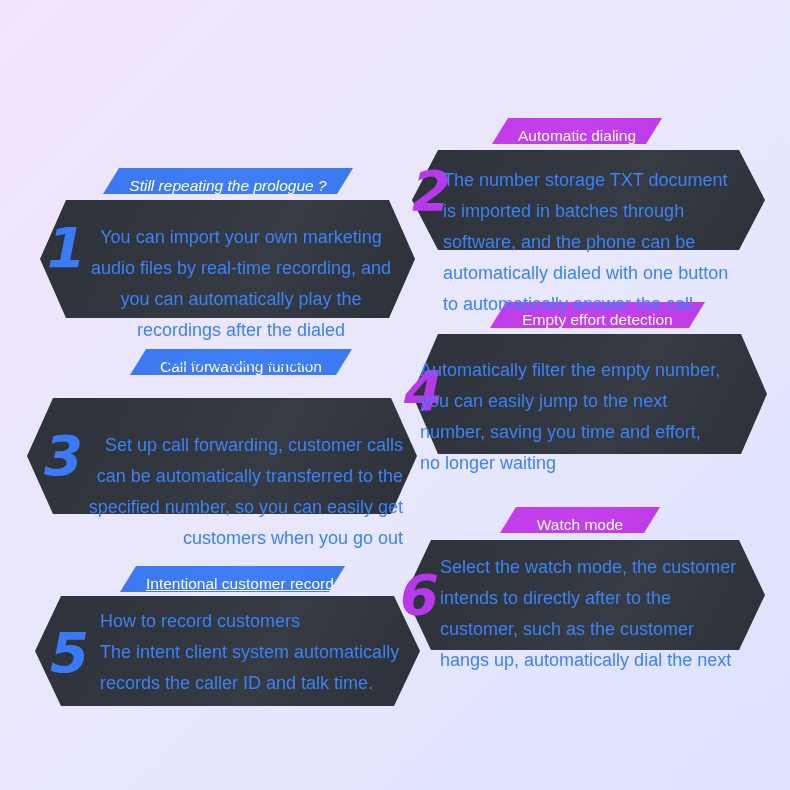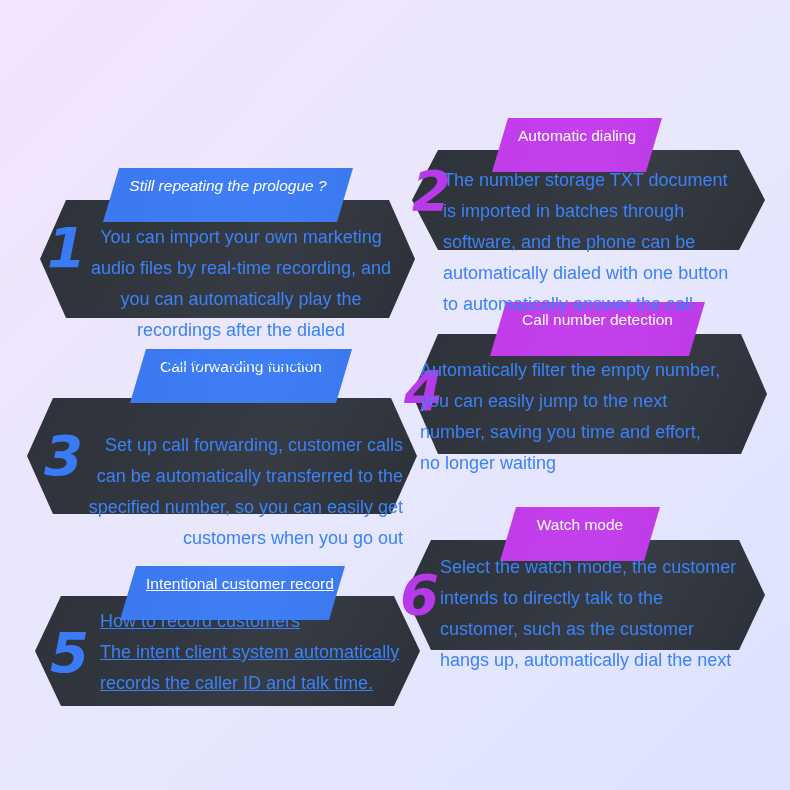--- a/index.html
+++ b/index.html
@@ -32,21 +32,21 @@
   }
 
   
   .feature {
     position: absolute;
   }
 
   
   .ribbon {
     position: absolute;
-    height: 54px;
+    height: 26px;
     line-height: 36px;
     padding: 0 26px 0 26px;
     color: #ffffff;
     font-size: 15.5px;
     white-space: nowrap;
     text-align: center;
     z-index: 3;
     -webkit-clip-path: polygon(16px 0, 100% 0, calc(100% - 16px) 100%, 0 100%);
     clip-path: polygon(16px 0, 100% 0, calc(100% - 16px) 100%, 0 100%);
     filter: drop-shadow(2px 3px 3px rgba(60,40,90,0.30));
@@ -116,21 +116,21 @@
   
   #feat-4 .ribbon   { left: 490px; top: 302px; width: 215px; }
   #feat-4 .card     { left: 412px; top: 334px; width: 355px; height: 120px; }
   #feat-4 .numeral  { left: 404px; top: 363px; }
   #feat-4 .body-text{ left: 420px; top: 355px; width: 302px; }
 
   
   #feat-5 .ribbon   { left: 120px; top: 566px; width: 225px; text-decoration: underline; }
   #feat-5 .card     { left: 35px;  top: 596px; width: 385px; height: 110px; }
   #feat-5 .numeral  { left: 50px;  top: 625px; }
-  #feat-5 .body-text{ left: 100px; top: 606px; width: 310px; text-decoration: underline; }
+  #feat-5 .body-text{ left: 100px; top: 606px; width: 310px; }
 
   
   #feat-6 .ribbon   { left: 500px; top: 507px; width: 160px; }
   #feat-6 .card     { left: 405px; top: 540px; width: 360px; height: 110px; }
   #feat-6 .numeral  { left: 400px; top: 567px; }
   #feat-6 .body-text{ left: 440px; top: 552px; width: 306px; }
 </style>
 </head>
 <body>
 
@@ -152,34 +152,34 @@
   </div>
 
   <div class="feature" id="feat-3">
     <div class="ribbon blue">Call forwarding function</div>
     <div class="card"></div>
     <div class="numeral blue">3</div>
     <div class="body-text">Set up call forwarding, customer calls can be automatically transferred to the specified number, so you can easily get customers when you go out</div>
   </div>
 
   <div class="feature" id="feat-4">
-    <div class="ribbon purple">Call number detection</div>
+    <div class="ribbon purple">Empty effort detection</div>
     <div class="card"></div>
     <div class="numeral purple">4</div>
     <div class="body-text"> Automatically filter the empty number, you can easily jump to the next number, saving you time and effort, no longer waiting</div>
   </div>
 
   <div class="feature" id="feat-5">
     <div class="ribbon blue">Intentional customer record</div>
     <div class="card"></div>
     <div class="numeral blue">5</div>
     <div class="body-text">How to record customers
 The intent client system automatically records the caller ID and talk time.</div>
   </div>
 
   <div class="feature" id="feat-6">
     <div class="ribbon purple">Watch mode</div>
     <div class="card"></div>
     <div class="numeral purple">6</div>
-    <div class="body-text">Select the watch mode, the customer intends to directly talk to the customer, such as the customer hangs up, automatically dial the next</div>
+    <div class="body-text">Select the watch mode, the customer intends to directly after to the customer, such as the customer hangs up, automatically dial the next</div>
   </div>
 
 </div>
 
 </body></html>

